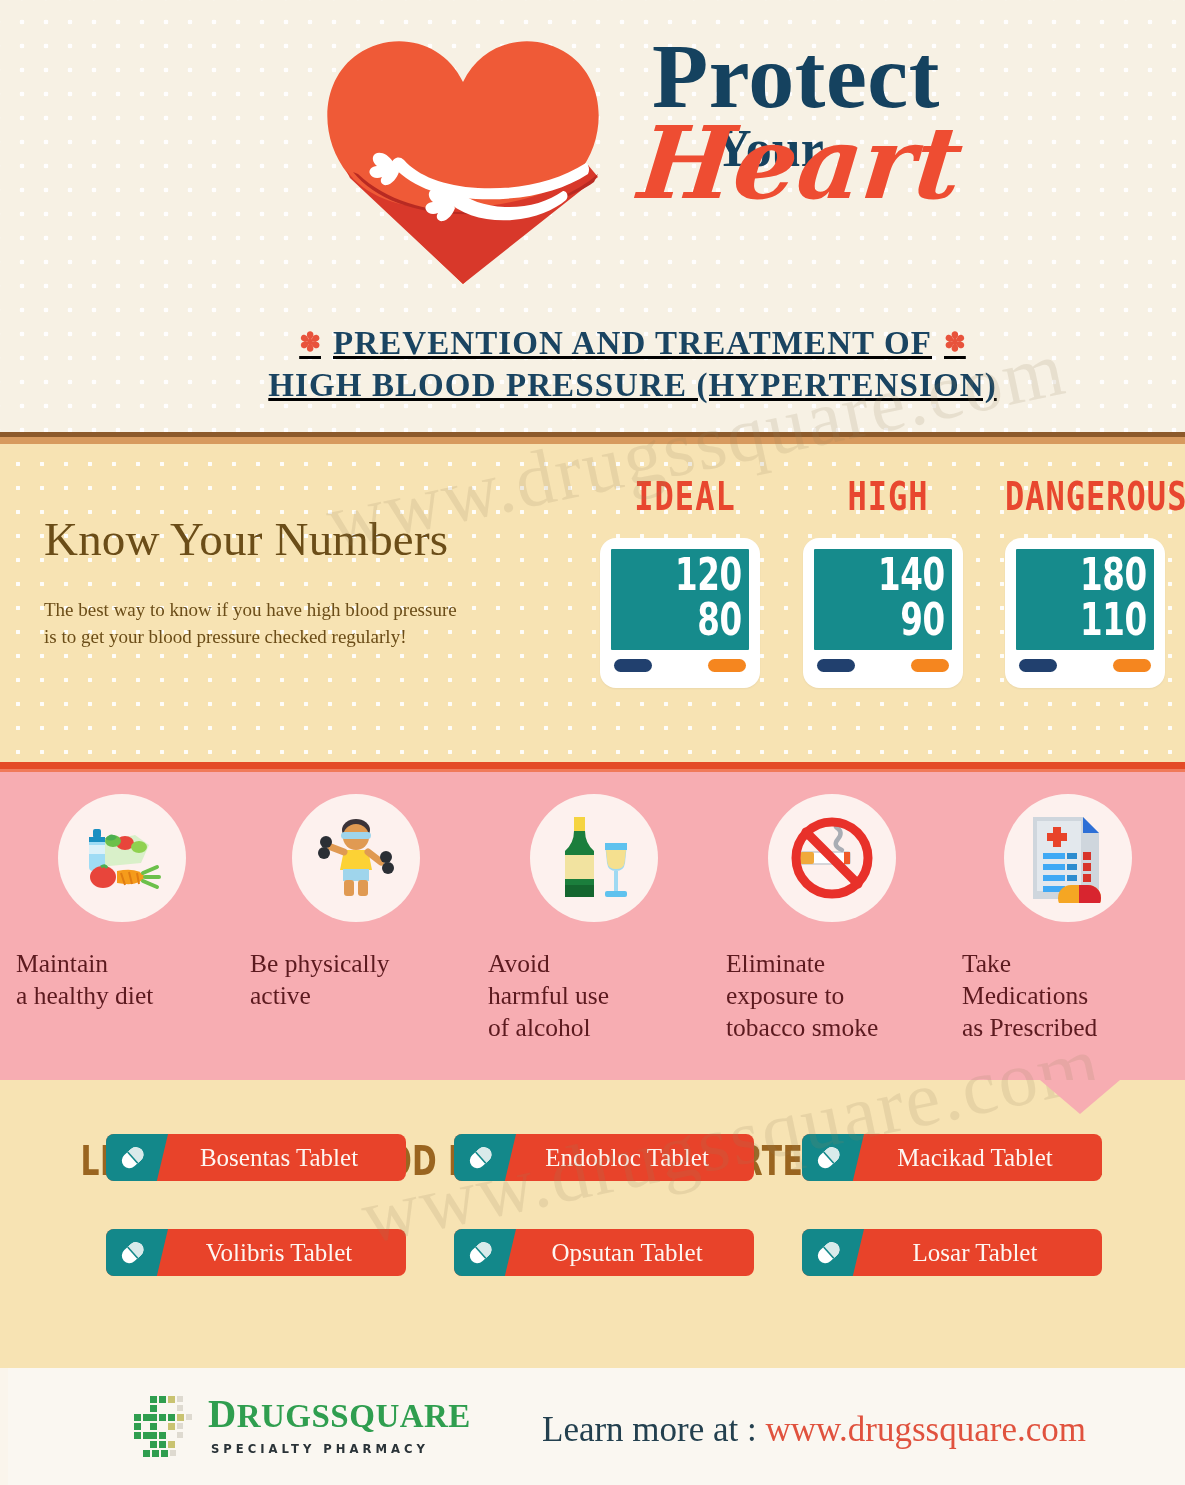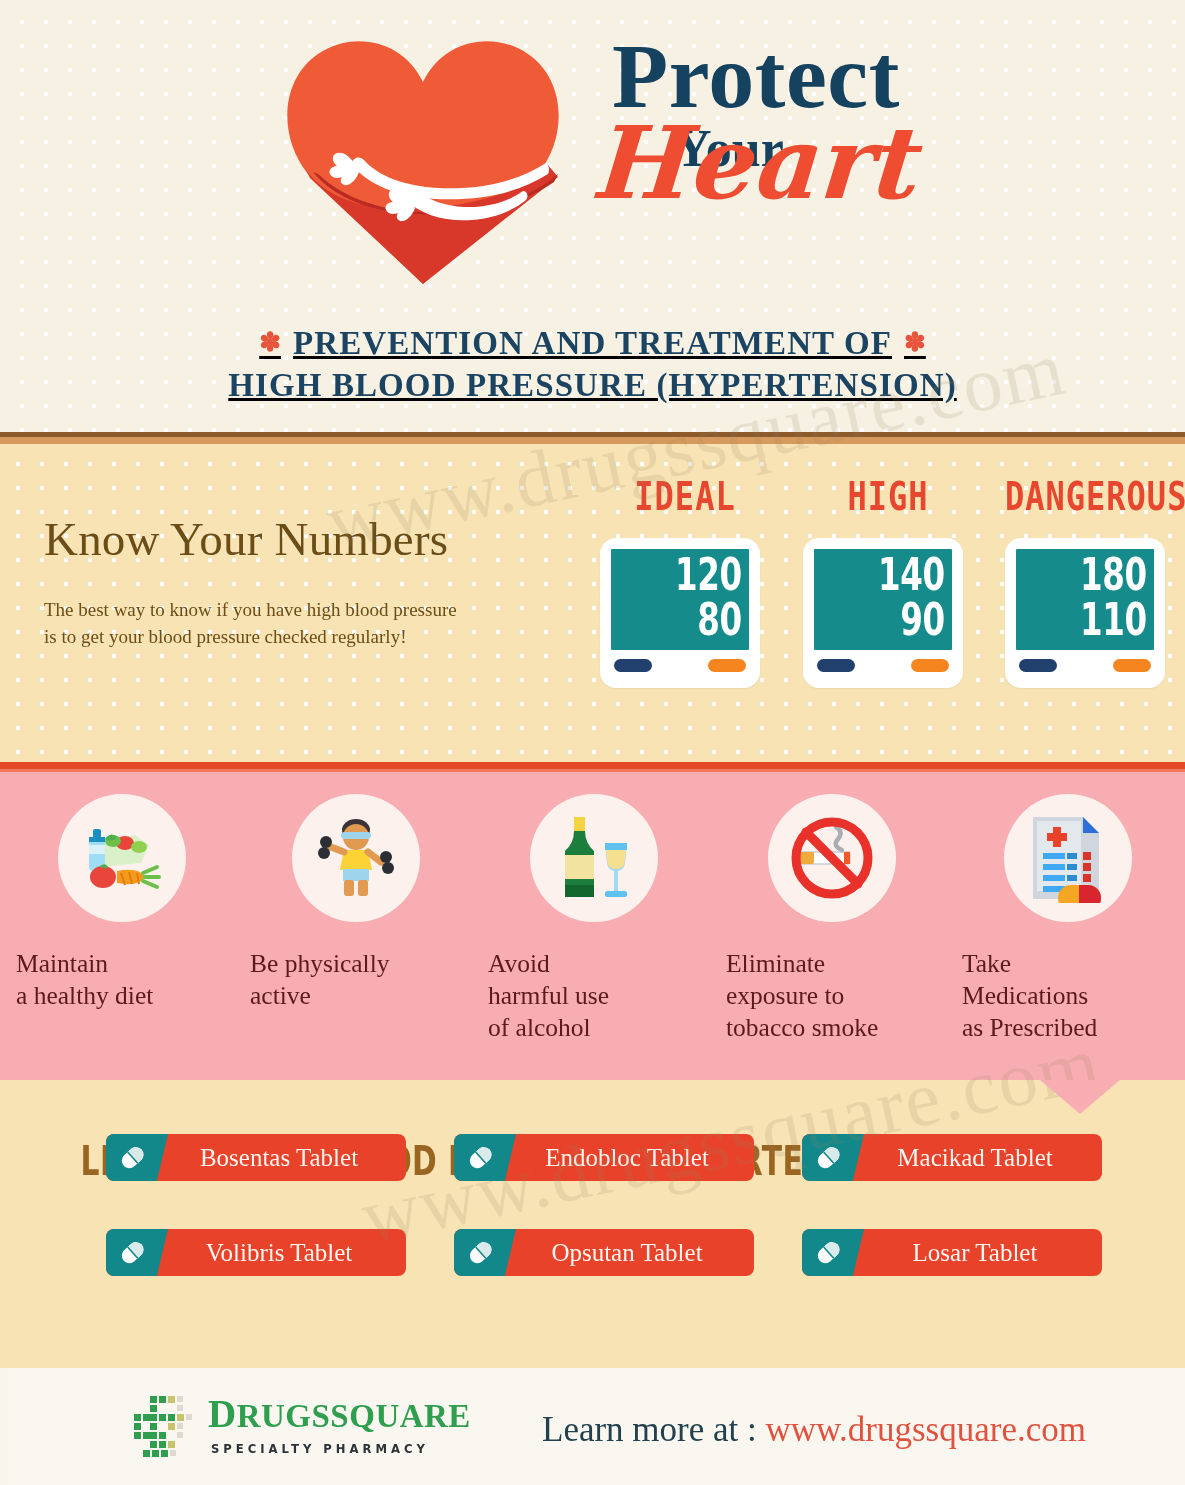--- a/index.html
+++ b/index.html
@@ -18,20 +18,21 @@
   
   .dots-light {
     background-image: radial-gradient(circle, rgba(255,255,255,0.92) 2.1px, transparent 2.4px);
     background-size: 24px 24px;
     background-position: 6px 8px;
   }
   .dots-cream {
     background-image: radial-gradient(circle, rgba(255,255,255,0.95) 2.3px, transparent 2.6px);
     background-size: 24px 24px;
     background-position: 10px 10px;
+    padding-left: 40px;
   }
 
   
   #header {
     position: absolute; left: 0; top: 0; width: 1185px; height: 432px;
     background-color: #f7f1e4;
   }
   .hdr-inner { position: relative; width: 100%; height: 100%; }
 
   #heart-logo { position: absolute; left: 258px; top: 22px; width: 330px; height: 272px; }

